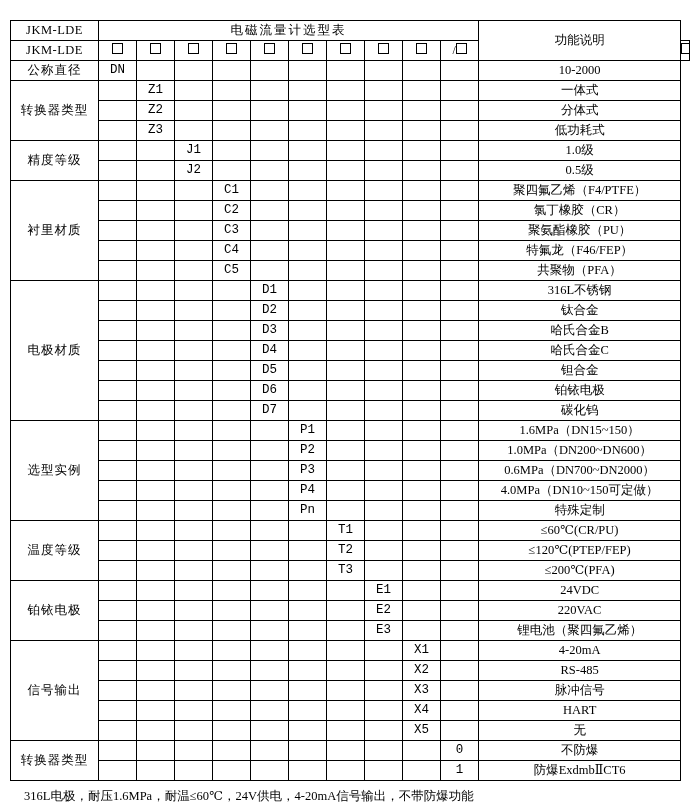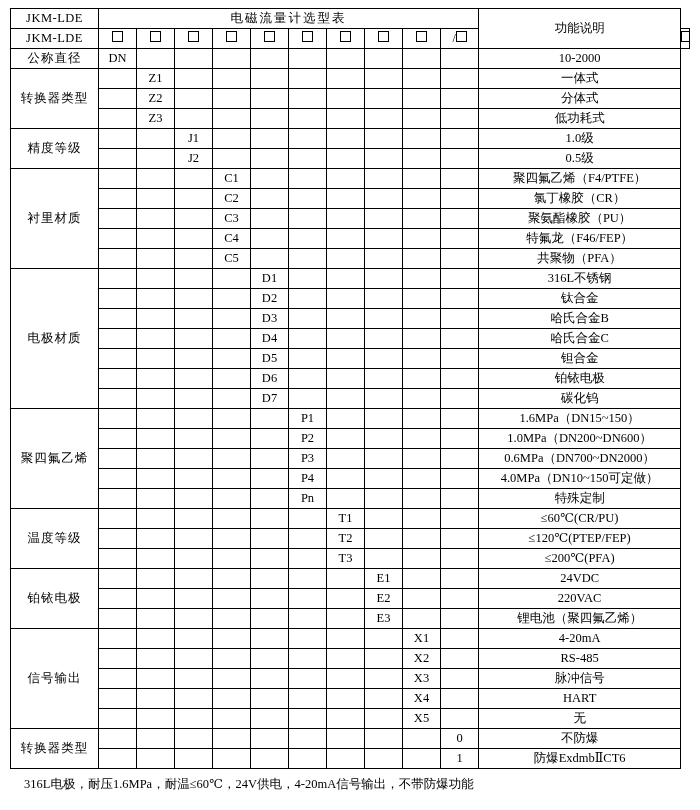--- a/index.html
+++ b/index.html
@@ -6,21 +6,21 @@
   body{
     width:700px;height:810px;
     font-family:"Liberation Serif","DejaVu Serif",serif;
     color:#000;
     -webkit-font-smoothing:antialiased;
   }
   #sheet{
     position:relative;
     width:700px;height:810px;
     box-sizing:border-box;
-    padding:8px 10px 0 10px;
+    padding:20px 10px 0 10px;
   }
   table.sel{
     border-collapse:collapse;
     width:680px;
     table-layout:fixed;
   }
   table.sel td{
     border:1px solid #000;
     text-align:center;
     vertical-align:middle;
@@ -38,21 +38,21 @@
   td.title{
     font-size:14px;
     letter-spacing:2px;
     margin-top:8px;
   }
   td.desc{
     font-size:12.5px;
   }
   td.code{
     font-size:12px;
-    font-family:Liberation Serif, serif;
+    font-family:Liberation Mono, monospace;
   }
   td.model{
     font-size:12.5px;
     letter-spacing:0.5px;
   }
   td.blank{}
   .boxrow td{height:20px;}
   .box{
     display:inline-block;
     width:11px;height:11px;
@@ -347,21 +347,21 @@
           <td class="blank"></td>
           <td class="code">D7</td>
           <td class="blank"></td>
           <td class="blank"></td>
           <td class="blank"></td>
           <td class="blank"></td>
           <td class="blank"></td>
           <td class="desc">碳化钨</td>
         </tr>
         <tr>
-          <td class="catg" rowspan="5">聚四氟乙烯</td>
+          <td class="catg" rowspan="5">选型实例</td>
           <td class="blank"></td>
           <td class="blank"></td>
           <td class="blank"></td>
           <td class="blank"></td>
           <td class="blank"></td>
           <td class="code">P1</td>
           <td class="blank"></td>
           <td class="blank"></td>
           <td class="blank"></td>
           <td class="blank"></td>

